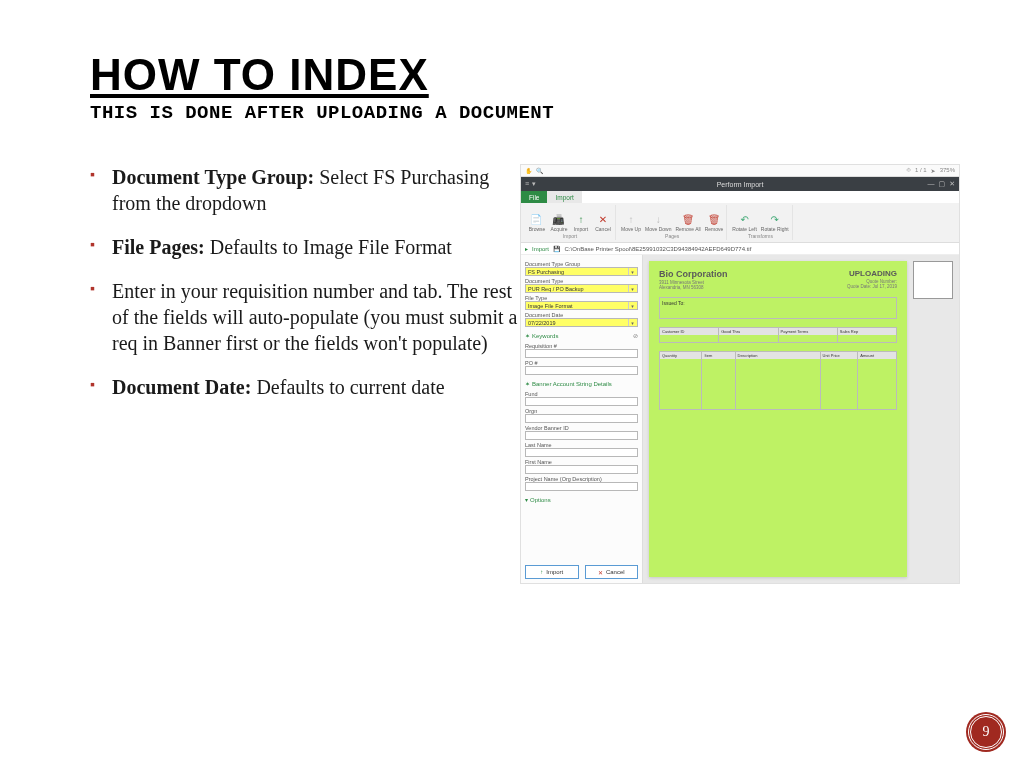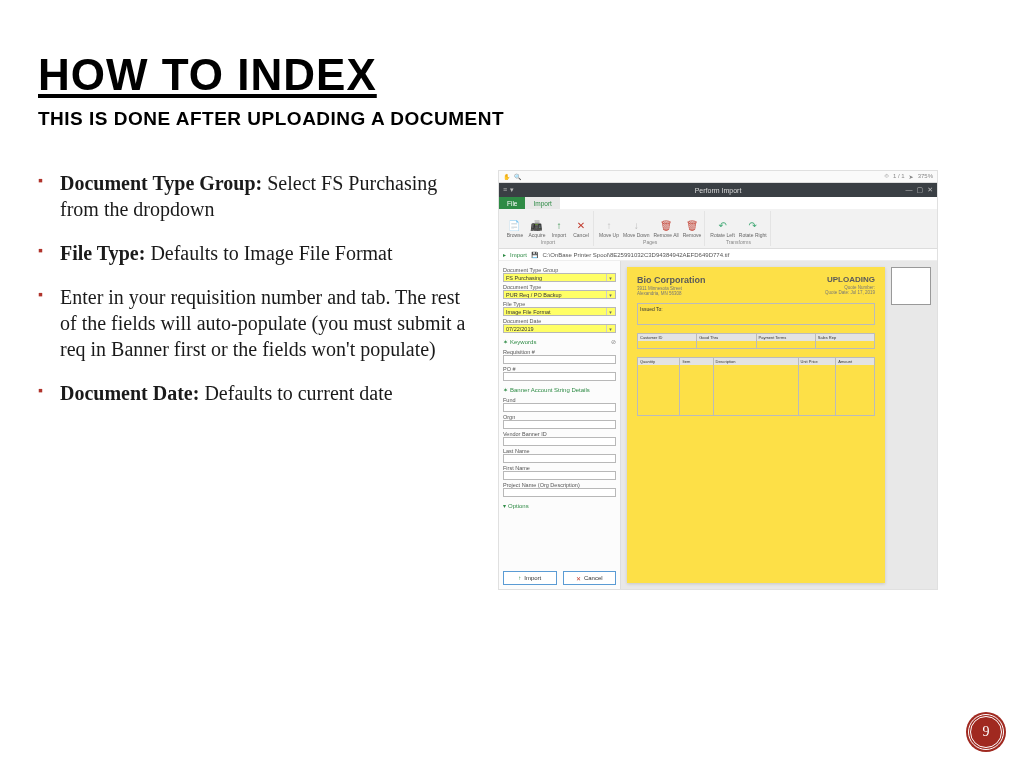--- a/index.html
+++ b/index.html
@@ -6,41 +6,40 @@
   body {
     width: 1024px;
     height: 768px;
     background: #fff;
     font-family: Georgia, 'Times New Roman', serif;
     color: #000;
     position: relative;
     overflow: hidden;
   }
   .slide {
-    padding: 50px 90px 0 38px;
+    padding: 50px 90px 0 90px;
   }
   .title {
     font-family: 'Arial Black', Impact, sans-serif;
     font-size: 44px;
     font-weight: 900;
     letter-spacing: 1px;
     text-decoration: underline;
     text-underline-offset: 4px;
   }
   .subtitle {
-    font-family: Liberation Sans, sans-serif;
+    font-family: Liberation Mono, monospace;
     font-size: 19px;
     font-weight: 900;
     letter-spacing: 0.5px;
-    margin-top: 8px;
+    margin-top: 2px;
   }
   .content-row {
     display: flex;
     margin-top: 40px;
-    gap: 30px;
   }
   .bullets {
     flex: 0 0 430px;
     list-style: none;
   }
   .bullets li {
     position: relative;
     padding-left: 22px;
     font-size: 20px;
     line-height: 1.3;
@@ -201,21 +200,21 @@
   .mini-btn .arr.up { color:#2e8b45; }
   .mini-btn .arr.x { color:#c0392b; }
   .doc-prev {
     flex: 1;
     background: #e8e8e8;
     display: flex;
     padding: 6px;
     gap: 6px;
   }
   .doc-page {
-    background: #fde047;
+    background: #bef264;
     flex: 1;
     box-shadow: 0 1px 3px rgba(0,0,0,0.15);
     padding: 8px 10px;
     display: flex;
     flex-direction: column;
     font-size: 5px;
     color: #333;
   }
   .doc-head { display:flex; justify-content:space-between; align-items:flex-start; }
   .doc-head .co { font-weight:700; font-size:9px; color:#5a5a5a; }
@@ -260,21 +259,21 @@
 </head>
 <body>
 
 <div class="slide">
   <div class="title">HOW TO INDEX</div>
   <div class="subtitle">THIS IS DONE AFTER UPLOADING A DOCUMENT</div>
 
   <div class="content-row">
     <ul class="bullets">
       <li><span class="bold">Document Type Group:</span><span>  Select FS Purchasing from the dropdown</span></li>
-      <li><span class="bold">File Type:</span><span>  Defaults to Image File Format</span></li>
+      <li><span class="bold">File Pages:</span><span>  Defaults to Image File Format</span></li>
       <li><span class="bold"></span><span>Enter in your requisition number and tab.  The rest of the fields will auto-populate (you must submit a req in Banner first or the fields won't populate)</span></li>
       <li><span class="bold">Document Date:</span><span>  Defaults to current date</span></li>
     </ul>
 
     <div class="screenshot">
       <div class="app-topstrip">
         <span>✋</span>
         <span>🔍</span>
         <div class="r">
           <span>⟐</span>

